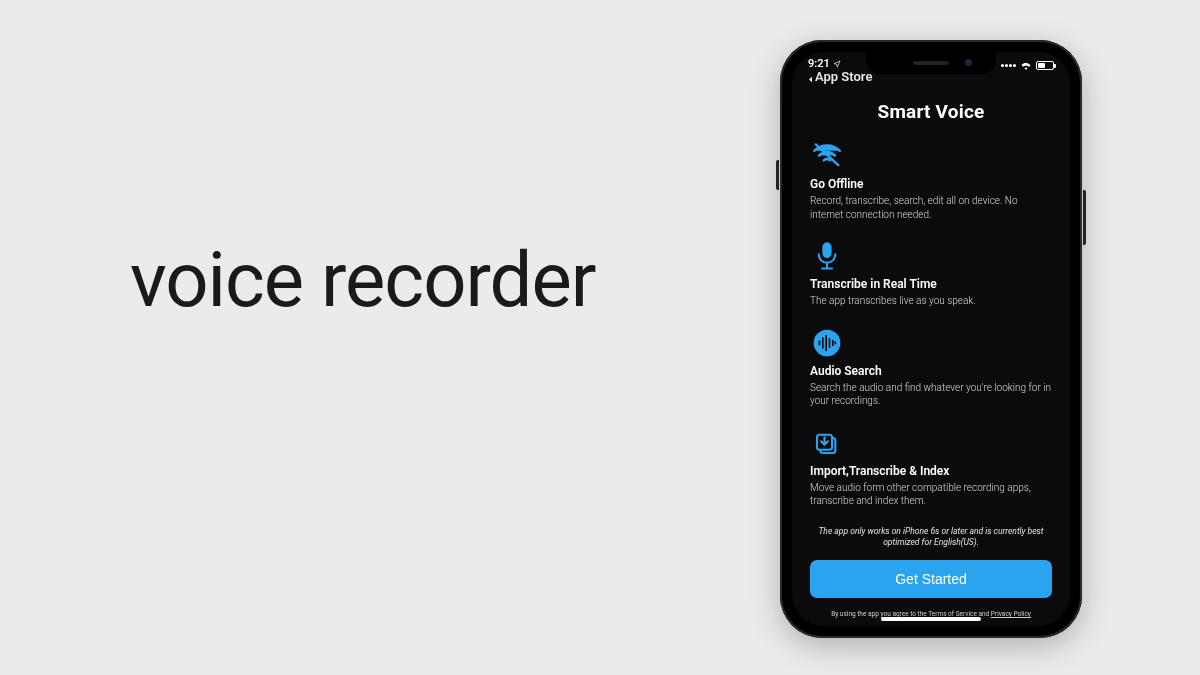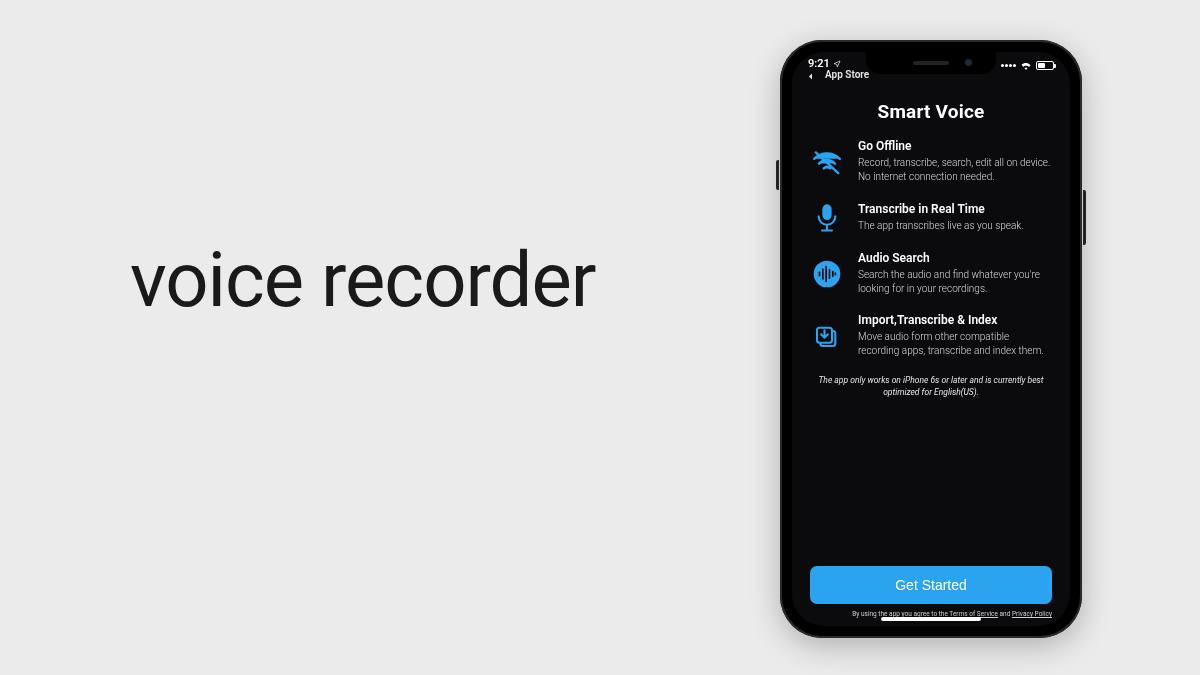--- a/index.html
+++ b/index.html
@@ -91,21 +91,21 @@
     display: flex;
     justify-content: space-between;
     align-items: flex-start;
     padding: 2px 16px 0;
     font-size: 10px;
     font-weight: 600;
     z-index: 4;
   }
   .status-left { display:flex; flex-direction:column; line-height:1; gap:1px;}
   .status-time { font-size: 11px; font-weight:600; display:flex; align-items:center; gap:3px;}
-  .status-back { font-size: 10px; opacity:0.9; display:flex; align-items:flex-end; gap:12px;}
+  .status-back { font-size: 13px; opacity:0.9; display:flex; align-items:flex-end; gap:2px;}
   .status-right { display:flex; gap:4px; align-items:center; margin-top:3px;}
   .sig-dots { display:flex; gap:1px; align-items:center;}
   .sig-dots span { width:3px; height:3px; border-radius:50%; background:#fff; display:inline-block;}
   .wifi-ic { width:12px; height:9px; position:relative;}
   .batt { width:18px; height:9px; border:1px solid #fff; border-radius:2px; position:relative;}
   .batt::after{ content:""; position:absolute; right:-3px; top:2px; width:2px; height:4px; background:#fff; border-radius:0 1px 1px 0;}
   .batt .fill{ position:absolute; left:1px; top:1px; bottom:1px; width:7px; background:#fff; border-radius:1px;}
 
   .content {
     position: absolute;
@@ -115,21 +115,21 @@
     flex-direction: column;
   }
   .app-title {
     text-align: center;
     font-size: 19px;
     font-weight: 700;
     margin: 4px 0 16px;
     letter-spacing: 0.2px;
   }
   .features { display:flex; flex-direction:column; gap:18px; }
-  .feature { display:flex; gap:14px; align-items:center; }
+  .feature { display:flex; gap:4px; align-items:flex-start;flex-direction:column; }
   .feat-icon { width:34px; flex:0 0 34px; display:flex; align-items:flex-start; justify-content:center; padding-top:2px;}
   .feat-text { flex:1; }
   .feat-title { font-size: 12px; font-weight:600; margin-bottom:3px; }
   .feat-desc { font-size: 10px; line-height:1.35; color:#d9d9d9; font-weight:300;}
 
   .disclaimer {
     margin-top: 18px;
     font-size: 8.5px;
     text-align:center;
     color:#e6e6e6;
@@ -148,23 +148,23 @@
     border: none;
     color: #fff;
     font-size: 14px;
     font-weight: 500;
     padding: 11px 8px;
     border-radius: 7px;
     cursor: pointer;
   }
   .legal {
     font-size: 6.5px;
-    text-align:right;
+    text-align:center;
     color:#cfcfcf;
-    margin-top: 6px;
+    margin-top: 12px;
   }
   .legal .underline { text-decoration: underline; cursor:pointer;}
 
   .home-indicator {
     position:absolute;
     bottom:5px; left:50%; transform:translateX(-50%);
     width: 100px; height:4px; background:#fff; border-radius:3px;
   }
 
   

